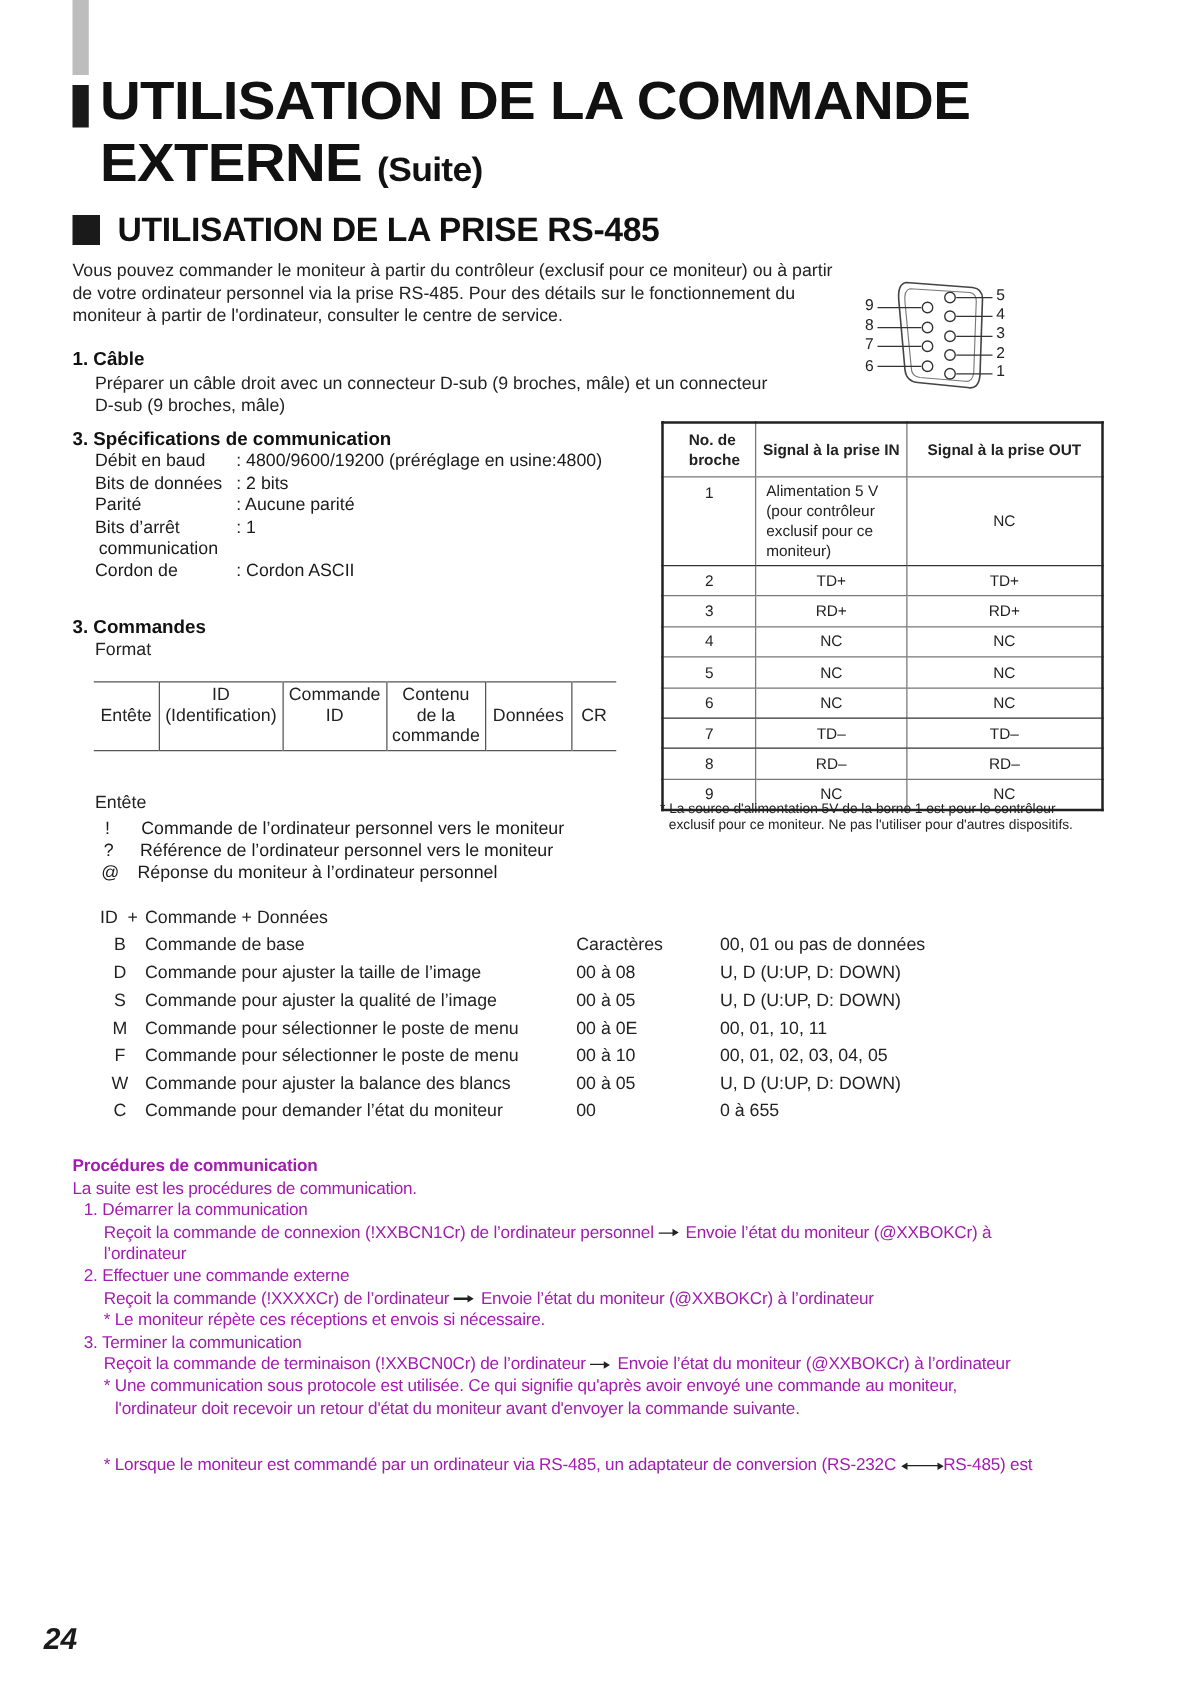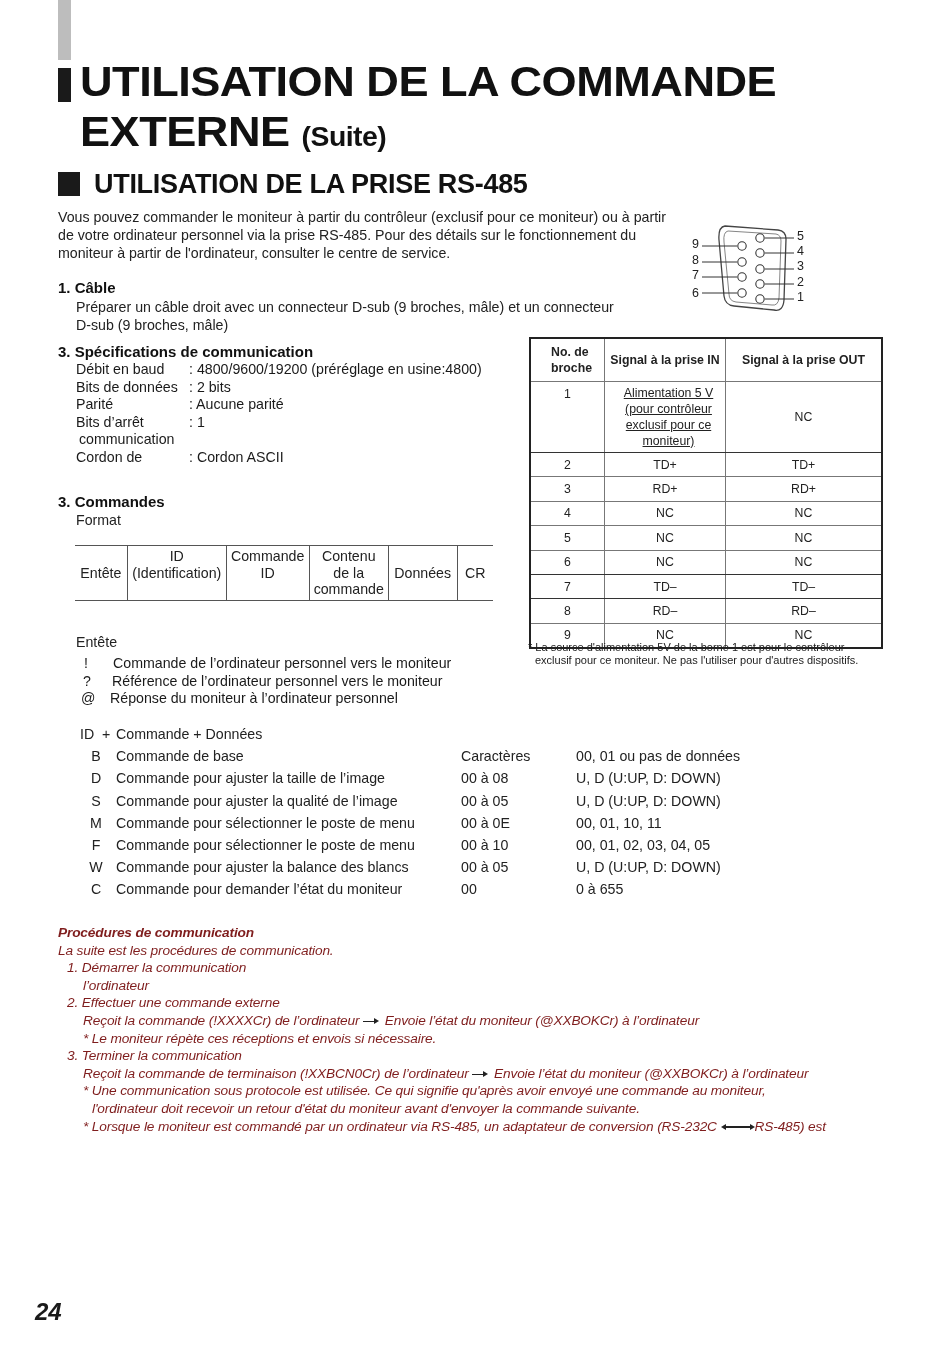--- a/index.html
+++ b/index.html
@@ -26,21 +26,21 @@
   .fmt td:last-child { border-right:none; }
   .pin { border:2px solid #222; }
   .pin th, .pin td { border:1px solid #777; font-size:12.3px; color:#222; }
   .pin th { font-weight:bold; height:40px; }
   .pin td { height:21.4px; text-align:center; }
   .pin tr.thick td { border-bottom:1.6px solid #333; }
   .cmd-row { display:flex; font-size:14.2px; line-height:22.2px; color:#222; }
   .cmd-row .c1 { width:40px; text-align:center; }
   .cmd-row .c2 { width:345px; }
   .cmd-row .c3 { width:115px; }
-  .proc { font-size:13.7px; line-height:17.6px; color:#7f1d1d; letter-spacing:-0.15px;font-style:italic; }
+  .proc { font-size:13.7px; line-height:17.6px; color:#a21caf; letter-spacing:-0.15px; }
   .arrow { display:inline-block; width:18px; height:8px; position:relative; vertical-align:middle; }
   .arrow::before { content:""; position:absolute; left:0; top:3.5px; width:13px; height:1.2px; background:#222; }
   .arrow::after { content:""; position:absolute; right:2px; top:1px; border-left:5px solid #222;
                   border-top:3px solid transparent; border-bottom:3px solid transparent; }
   .darrow { display:inline-block; width:34px; height:8px; position:relative; vertical-align:middle; }
   .darrow::before { content:""; position:absolute; left:4px; top:3.5px; width:26px; height:1.2px; background:#222; }
   .darrow .l { position:absolute; left:0; top:1px; border-right:5px solid #222;
                border-top:3px solid transparent; border-bottom:3px solid transparent; }
   .darrow .r { position:absolute; right:0; top:1px; border-left:5px solid #222;
                border-top:3px solid transparent; border-bottom:3px solid transparent; }
@@ -240,21 +240,21 @@
       <tr>
     <th style="width:52px; text-align:left; padding-left:20px; line-height:16px;">
           <div>No. de</div>
           <div>broche</div>
         </th>
     <th style="width:118px;">Signal à la prise IN</th>
     <th>Signal à la prise OUT</th>
   </tr>
   <tr class="thick">
     <td style="vertical-align:top; padding-top:5px; height:64px;">1</td>
-    <td style="text-align:center; padding-left:8px; line-height:16px;text-decoration:underline;">
+    <td style="text-align:left; padding-left:8px; line-height:16px;">
       <div>Alimentation 5 V</div>
       <div>(pour contrôleur</div>
       <div>exclusif pour ce</div>
       <div>moniteur)</div>
     </td>
     <td>NC</td>
   </tr>
   <tr>
         <td>2</td>
         <td>TD+</td>
@@ -299,35 +299,40 @@
   </table>
 <div class="abs" style="left:528px; top:641px; font-size:11px; line-height:13px; color:#222;">
   <div>* La source d'alimentation 5V de la borne 1 est pour le contrôleur</div>
   <div style="padding-left:7px;">exclusif pour ce moniteur. Ne pas l'utiliser pour d'autres dispositifs.</div>
 </div>
 
 <div class="abs proc" style="left:58px; top:924px; width:840px;">
   <div style="font-weight:bold;">Procédures de communication</div>
   <div>La suite est les procédures de communication.</div>
   <div style="padding-left:9px;">1. Démarrer la communication</div>
+  <div style="padding-left:25px;">
+    <span>Reçoit la commande de connexion (!XXBCN1Cr) de l’ordinateur personnel</span>
+    <span class="arrow"></span>
+    <span>Envoie l’état du moniteur (@XXBOKCr) à</span>
+  </div>
   <div style="padding-left:25px;">l’ordinateur</div>
   <div style="padding-left:9px;">2. Effectuer une commande externe</div>
   <div style="padding-left:25px;">
     <span>Reçoit la commande (!XXXXCr) de l’ordinateur</span>
     <span class="arrow"></span>
     <span>Envoie l’état du moniteur (@XXBOKCr) à l’ordinateur</span>
   </div>
   <div style="padding-left:25px;">* Le moniteur répète ces réceptions et envois si nécessaire.</div>
   <div style="padding-left:9px;">3. Terminer la communication</div>
   <div style="padding-left:25px;">
     <span>Reçoit la commande de terminaison (!XXBCN0Cr) de l’ordinateur</span>
     <span class="arrow"></span>
     <span>Envoie l’état du moniteur (@XXBOKCr) à l’ordinateur</span>
   </div>
   <div style="padding-left:25px;">* Une communication sous protocole est utilisée. Ce qui signifie qu'après avoir envoyé une commande au moniteur,</div>
   <div style="padding-left:34px;">l'ordinateur doit recevoir un retour d'état du moniteur avant d'envoyer la commande suivante.</div>
-  <div style="padding-left:25px;">
+  <div style="padding-left:25px;margin-top:28px;">
     <span>* Lorsque le moniteur est commandé par un ordinateur via RS-485, un adaptateur de conversion (RS-232C</span>
     <span class="darrow"><span class="l"></span><span class="r"></span></span><span>RS-485) est</span>
   </div>
 </div>
 
 <div class="abs pagenum">24</div>
 
 </body></html>

